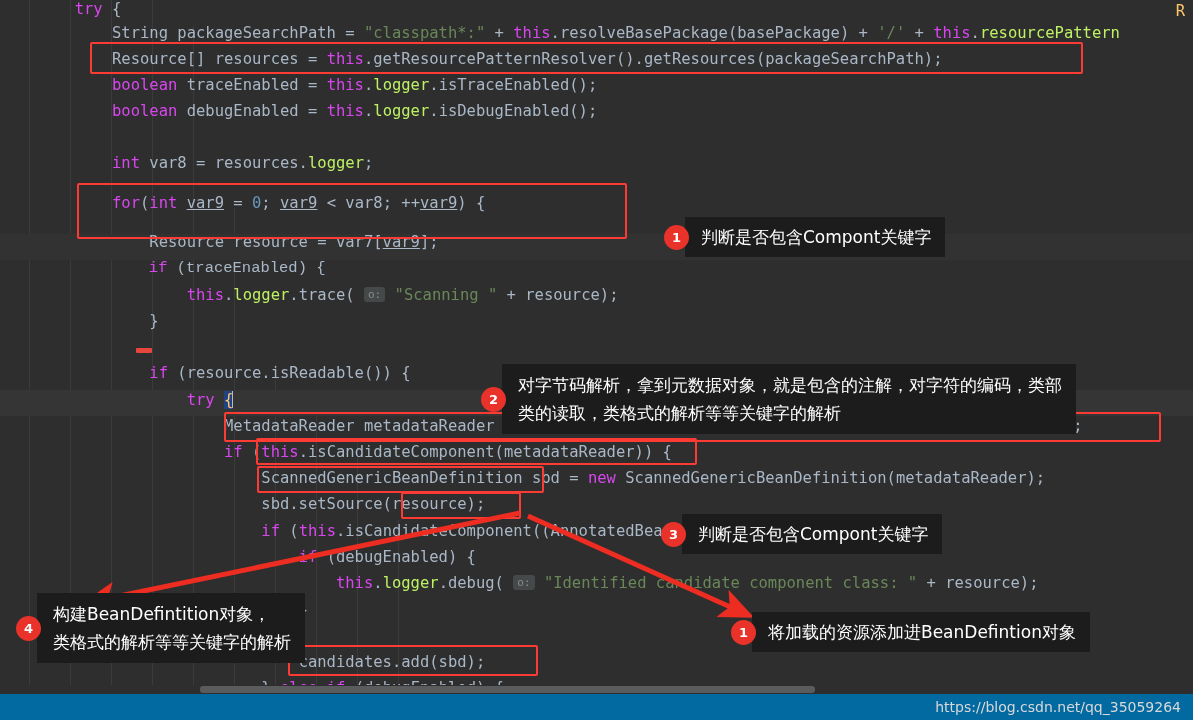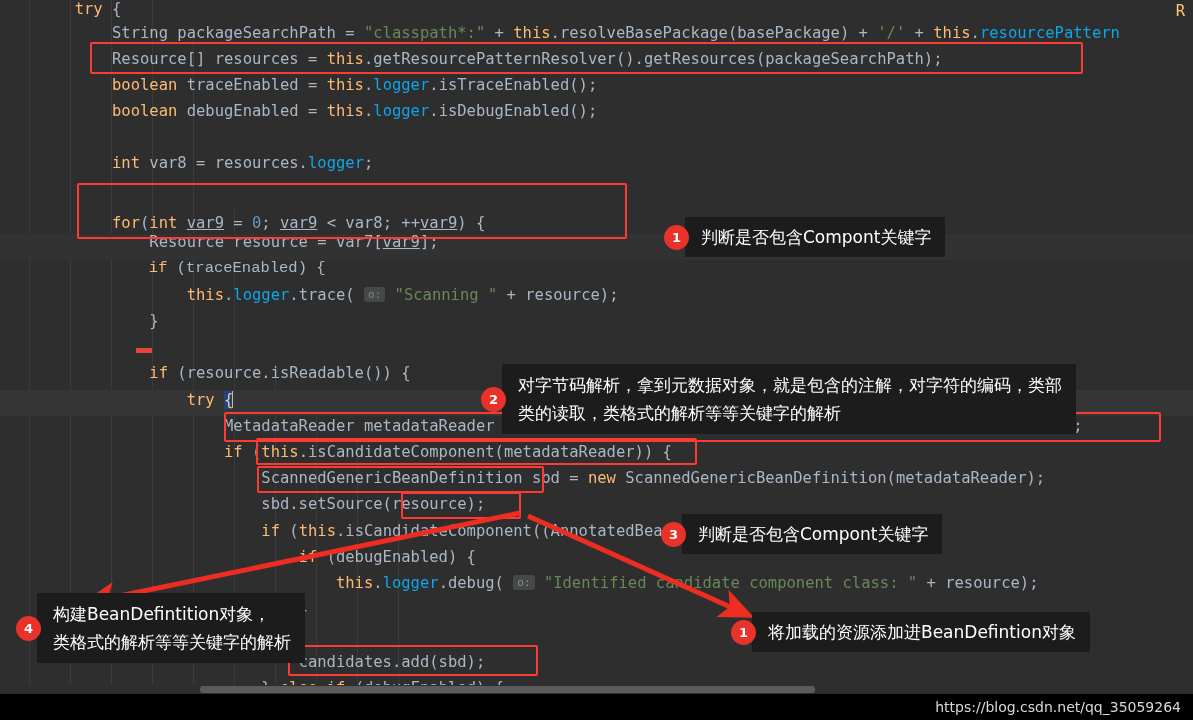--- a/index.html
+++ b/index.html
@@ -27,24 +27,24 @@
     font-size:15.5px;
     line-height:26px;
     color:#a9b7c6;
     letter-spacing:0px;
   }
   .line .pad{color:transparent;}
   .hl-row{position:absolute;left:0;right:0;height:26px;background:#323232;}
   .sel-row{position:absolute;left:0;right:0;height:26px;background:#353535;}
 
   
-  .kw{color:#fdba74;}
+  .kw{color:#d946ef;}
   .str{color:#6a8759;}
   .num{color:#6897bb;}
-  .fld{color:#0ea5e9;}
+  .fld{color:#bef264;}
   .typ{color:#a9b7c6;}
   .var-u{color:#a9b7c6;text-decoration:underline;}
   .hint{
     background:#45494a;color:#8c8c8c;font-size:11px;
     padding:1px 4px;border-radius:3px;position:relative;top:-2px;
   }
   .cursorbox{
     background:#214283;color:#ffc66d;
   }
   .caret{
@@ -94,21 +94,21 @@
 
   
   .hscroll-track{
     position:absolute;left:0;bottom:26px;width:1193px;height:9px;background:#2e2e2e;
   }
   .hscroll-thumb{
     position:absolute;left:0;bottom:27px;height:7px;background:#595b5d;border-radius:3px;
   }
   .statusbar{
     position:absolute;left:0;bottom:0;width:1193px;height:26px;
-    background:#000000;
+    background:#0369a1;
   }
   .breadcrumb{
     position:absolute;left:0;top:0;height:26px;line-height:26px;
     color:#a9b7c6;font-size:15px;
     font-family:"DejaVu Sans Mono","Liberation Mono",monospace;
     white-space:pre;
   }
   .watermark{
     position:absolute;right:12px;top:0;height:26px;line-height:26px;
     color:#d8d8d8;font-size:14px;
@@ -150,21 +150,21 @@
 
     <div class="line" style="top:46px;"><span class="pad">            </span><span class="typ">Resource</span>[] resources = <span class="kw">this</span>.getResourcePatternResolver().getResources(packageSearchPath);</div>
 
     <div class="line" style="top:98px;"><span class="pad">            </span><span class="kw">boolean</span> debugEnabled = <span class="kw">this</span>.<span class="fld">logger</span>.isDebugEnabled();</div>
 
     <div class="line" style="top:72px;"><span class="pad">            </span><span class="kw">boolean</span> traceEnabled = <span class="kw">this</span>.<span class="fld">logger</span>.isTraceEnabled();</div>
 
 
     <div class="line" style="top:150px;"><span class="pad">            </span><span class="kw">int</span> var8 = resources.<span class="fld">logger</span>;</div>
 
-    <div class="line" style="top:210px;"><span class="pad">            </span><span class="kw">for</span>(<span class="kw">int</span> <span class="var-u">var9</span> = <span class="num">0</span>; <span class="var-u">var9</span> &lt; var8; ++<span class="var-u">var9</span>) {</div>
+    <div class="line" style="top:190px;"><span class="pad">            </span><span class="kw">for</span>(<span class="kw">int</span> <span class="var-u">var9</span> = <span class="num">0</span>; <span class="var-u">var9</span> &lt; var8; ++<span class="var-u">var9</span>) {</div>
 
     <div class="line" style="top:229px;"><span class="pad">                </span><span class="typ">Resource</span> resource = var7[<span class="var-u">var9</span>];</div>
 
     <div class="line" style="top:255px;font-family:Liberation Mono, monospace;"><span class="pad">                </span><span class="kw">if</span> (traceEnabled) {</div>
 
     <div class="line" style="top:282px;"><span class="pad">                    </span><span class="kw">this</span>.<span class="fld">logger</span>.trace( <span class="hint">o:</span> <span class="str">"Scanning "</span> + resource);</div>
 
     <div class="line" style="top:308px;"><span class="pad">                </span>}</div>
 
     <div class="line" style="top:360px;"><span class="pad">                </span><span class="kw">if</span> (resource.isReadable()) {</div>

